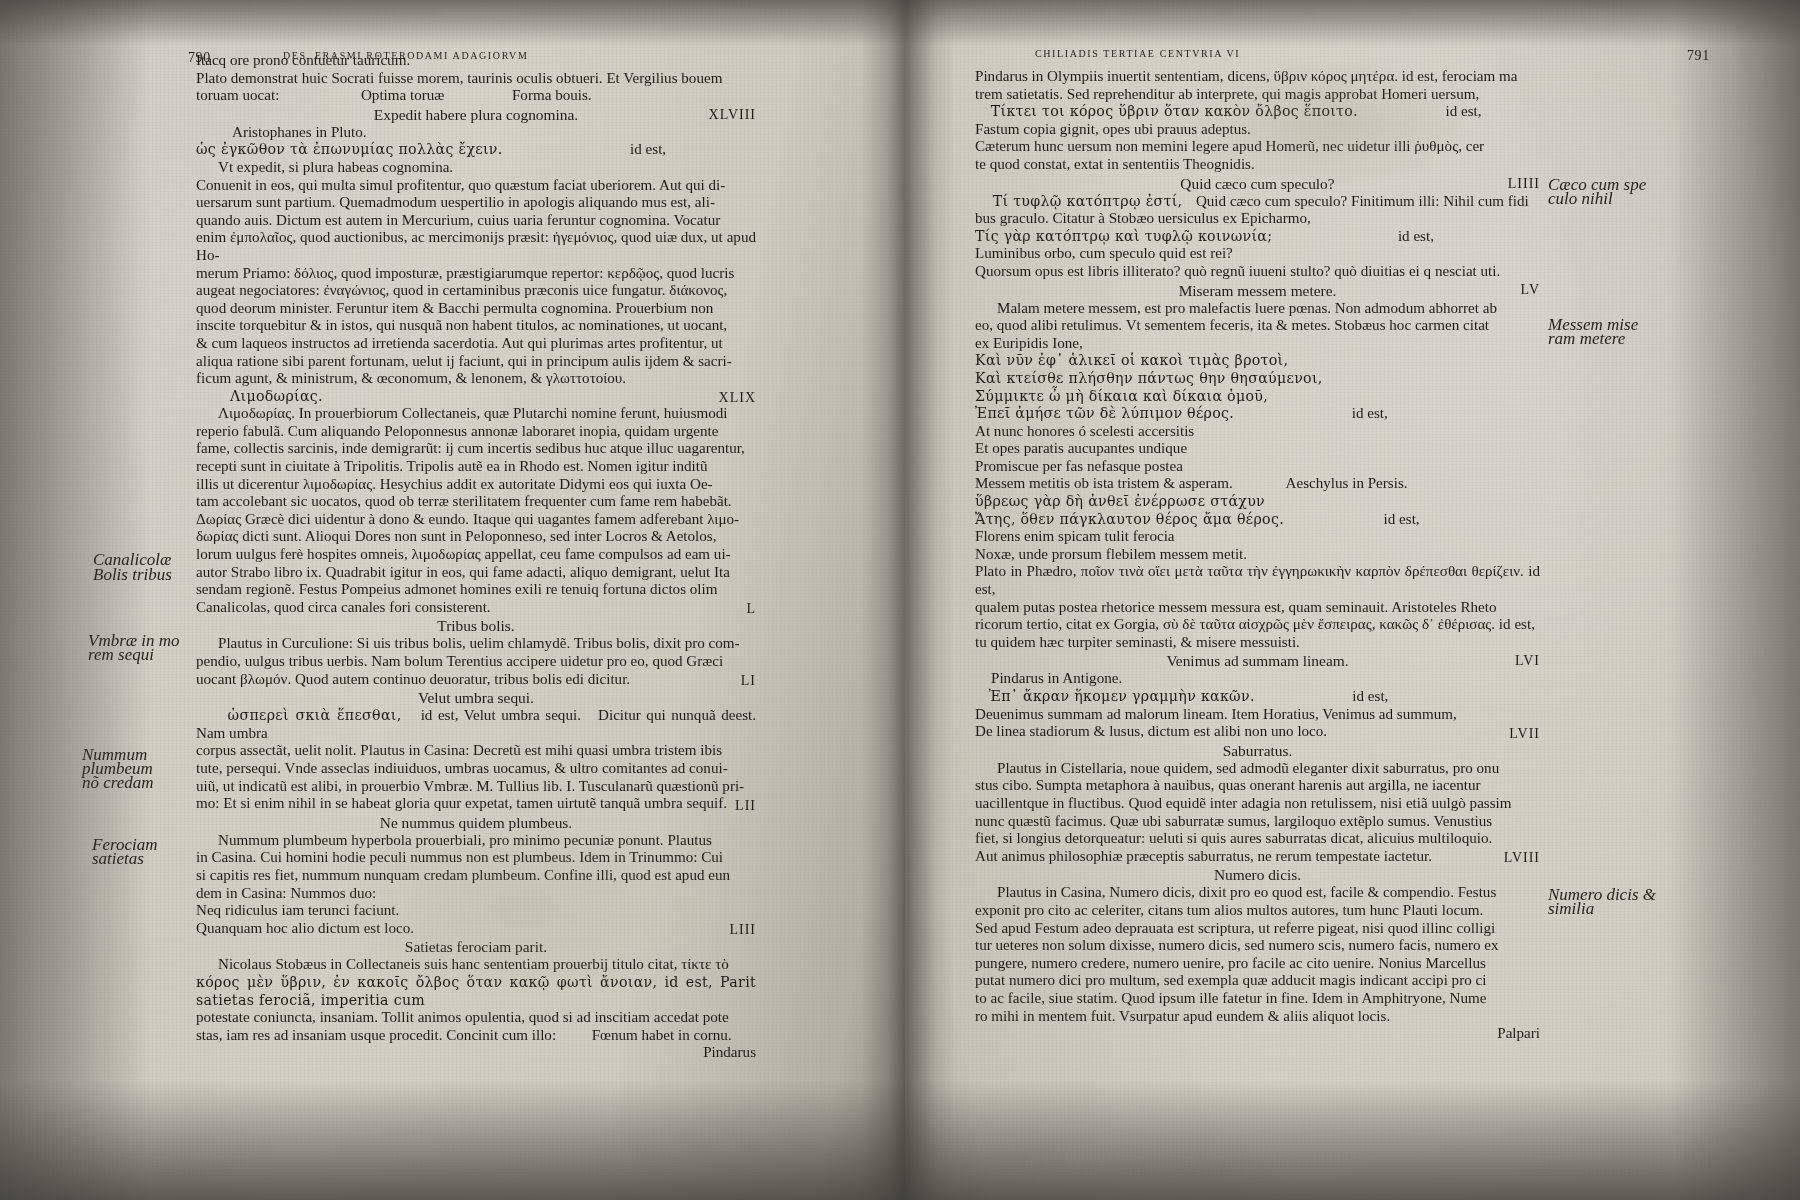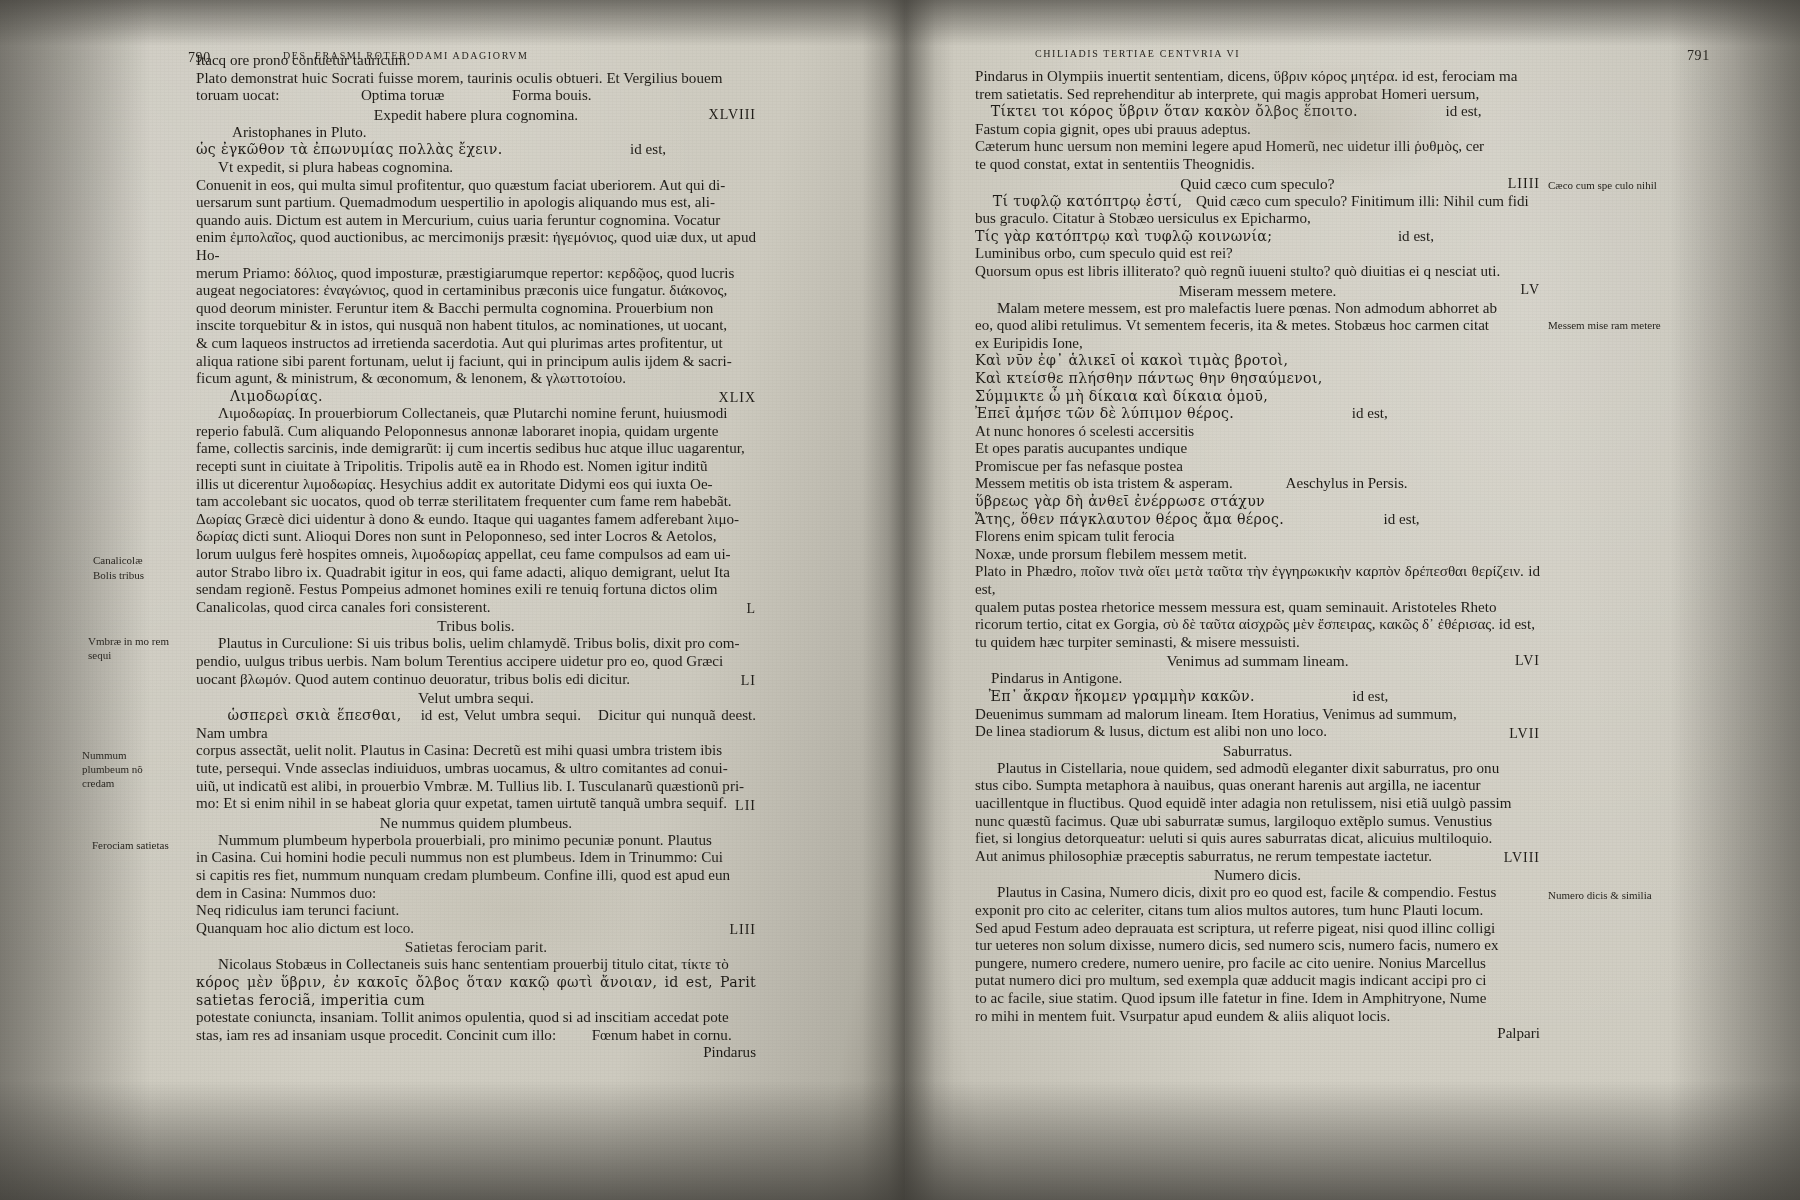--- a/index.html
+++ b/index.html
@@ -132,22 +132,23 @@
     right: 0;
     font-size: 14px;
     letter-spacing: 1px;
   }
   .rel { position: relative; }
   .sp { display: inline-block; }
 
   
   .mnote {
     position: absolute;
-    font-size: 11px;
+    font-size: 17px;
     line-height: 14.2px;
+    font-style: italic;
     color: #26231d;
     width: 92px;
   }
   .mnote.left-col { left: 93px; text-align: left; }
   .mnote.right-col { left: 1548px; text-align: left; width: 120px; }
   .blot {
     position: absolute;
     border-radius: 50%;
     pointer-events: none;
   }

